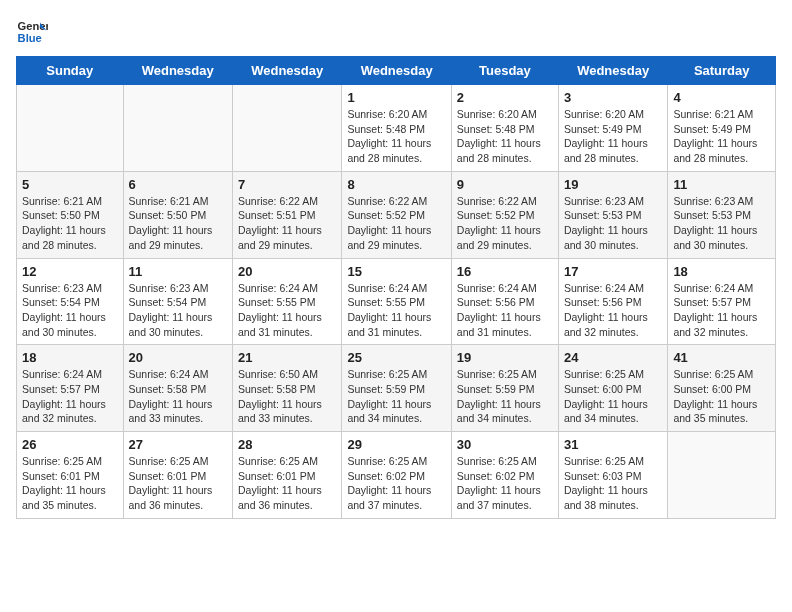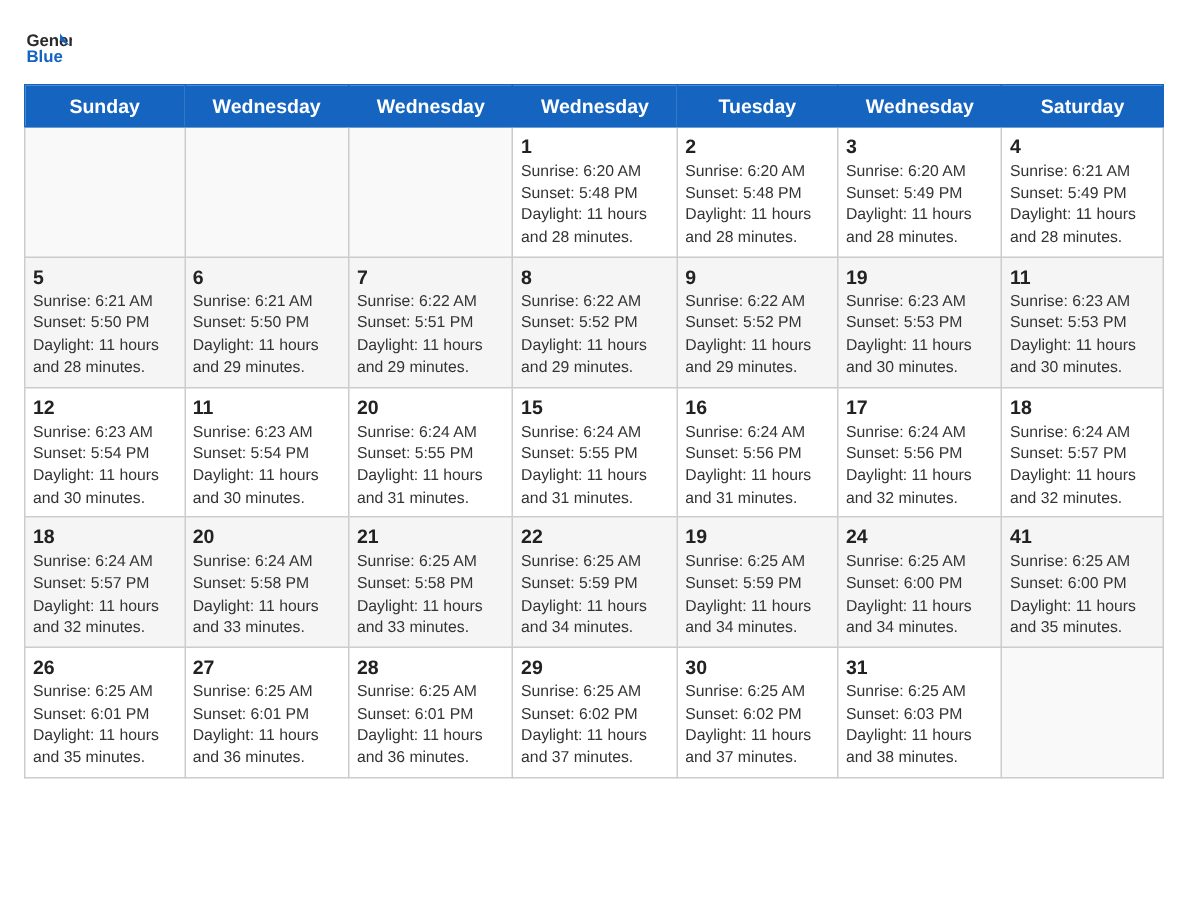--- a/index.html
+++ b/index.html
@@ -237,26 +237,26 @@
 Daylight: 11 hours and 32 minutes.</div>
         </td>
         <td>
           <span class="day-num">20</span>
           <div class="day-info">Sunrise: 6:24 AM
 Sunset: 5:58 PM
 Daylight: 11 hours and 33 minutes.</div>
         </td>
         <td>
           <span class="day-num">21</span>
-          <div class="day-info">Sunrise: 6:25 AM
+          <div class="day-info">Sunrise: 6:50 AM
 Sunset: 5:58 PM
 Daylight: 11 hours and 33 minutes.</div>
         </td>
         <td>
-          <span class="day-num">22</span>
+          <span class="day-num">25</span>
           <div class="day-info">Sunrise: 6:25 AM
 Sunset: 5:59 PM
 Daylight: 11 hours and 34 minutes.</div>
         </td>
         <td>
           <span class="day-num">19</span>
           <div class="day-info">Sunrise: 6:25 AM
 Sunset: 5:59 PM
 Daylight: 11 hours and 34 minutes.</div>
         </td>

